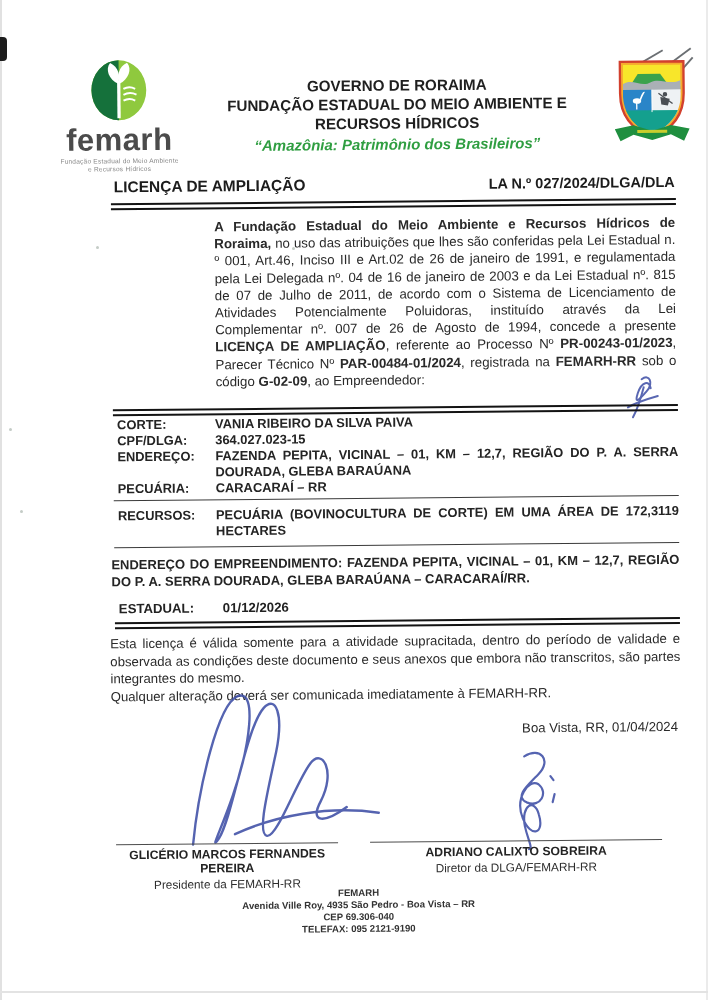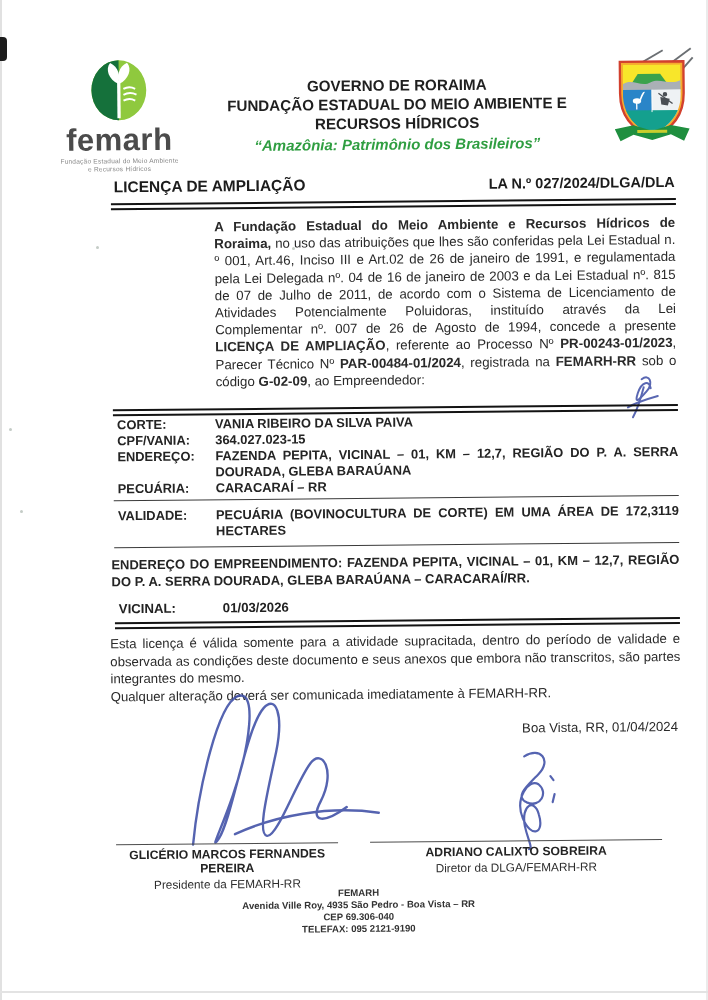--- a/index.html
+++ b/index.html
@@ -160,42 +160,42 @@
         <path d="M24 16 C21 27 18 37 13 46"></path>
         <path d="M8 36 C17 31 27 28 38 25"></path>
       </g>
     </svg>
 
     <div class="rule-double" style="top:407px"></div>
 
     <div class="fields" id="fields-main">
       <div>CORTE:</div>
       <div class="val">VANIA RIBEIRO DA SILVA PAIVA</div>
-      <div>CPF/VANIA:</div>
+      <div>CPF/DLGA:</div>
       <div class="val">364.027.023-15</div>
       <div>ENDEREÇO:</div>
       <div class="val">FAZENDA PEPITA, VICINAL – 01, KM – 12,7, REGIÃO DO P. A. SERRA DOURADA, GLEBA BARAÚANA</div>
       <div>PECUÁRIA:</div>
       <div class="val">CARACARAÍ – RR</div>
     </div>
 
     <div class="rule-thin" style="top:498px"></div>
 
     <div class="fields" id="fields-ativ">
-      <div>VALIDADE:</div>
+      <div>RECURSOS:</div>
       <div class="val">PECUÁRIA (BOVINOCULTURA DE CORTE) EM UMA ÁREA DE 172,3119 HECTARES</div>
     </div>
 
     <div class="rule-thin" style="top:545px"></div>
 
     <p class="enterprise">ENDEREÇO DO EMPREENDIMENTO: FAZENDA PEPITA, VICINAL – 01, KM – 12,7, REGIÃO DO P. A. SERRA DOURADA, GLEBA BARAÚANA – CARACARAÍ/RR.</p>
 
     <div class="validade-row">
-      <span class="lbl">VICINAL:</span>
-      <span>01/03/2026</span>
+      <span class="lbl">ESTADUAL:</span>
+      <span>01/12/2026</span>
     </div>
 
     <div class="rule-double" style="top:620px"></div>
 
     <div class="notes">
       <p>Esta licença é válida somente para a atividade supracitada, dentro do período de validade e observada as condições deste documento e seus anexos que embora não transcritos, são partes integrantes do mesmo.</p>
       <p>Qualquer alteração deverá ser comunicada imediatamente à FEMARH-RR.</p>
     </div>
 
     <div class="date-line">Boa Vista, RR, 01/04/2024</div>

